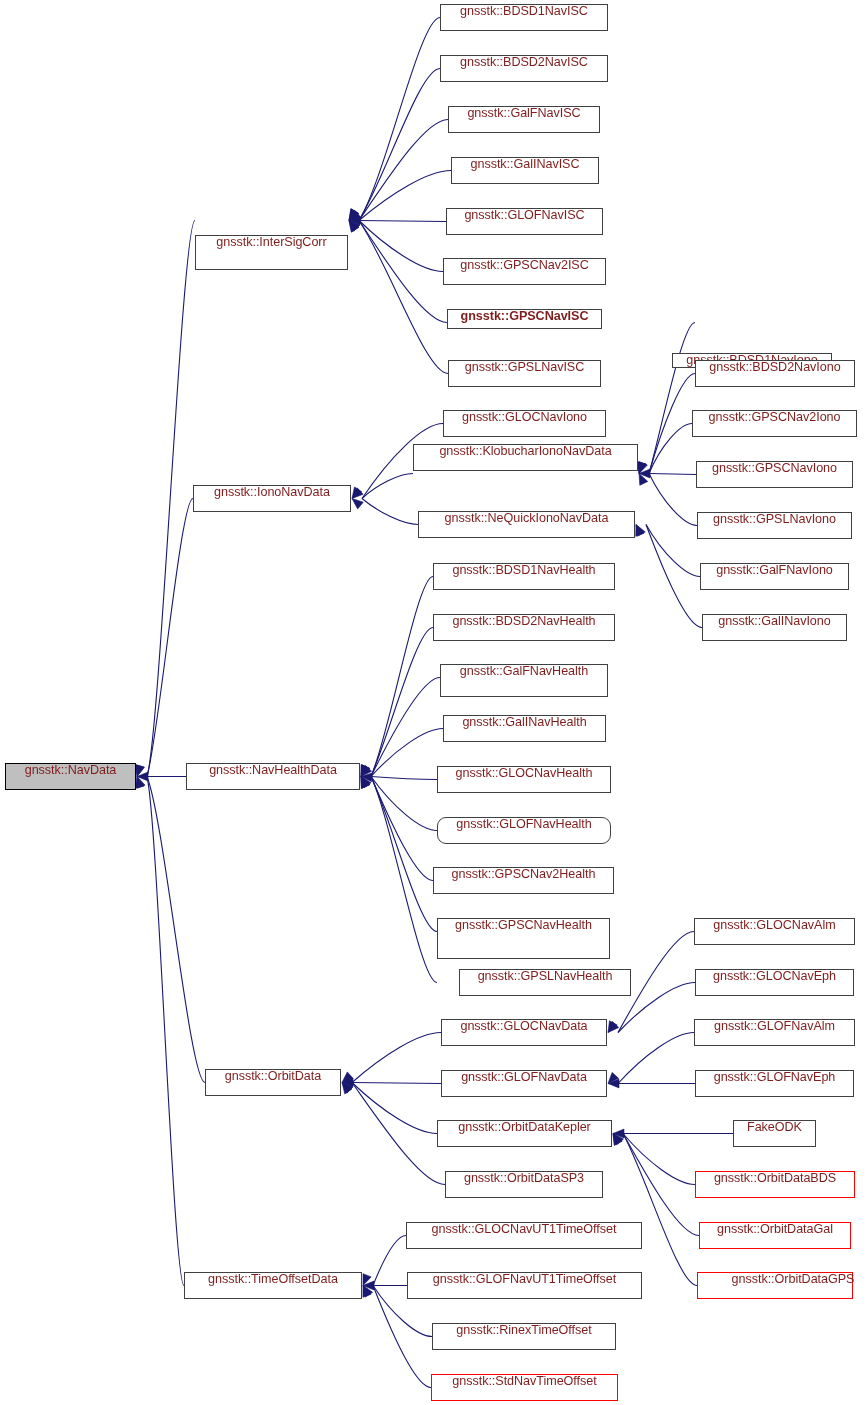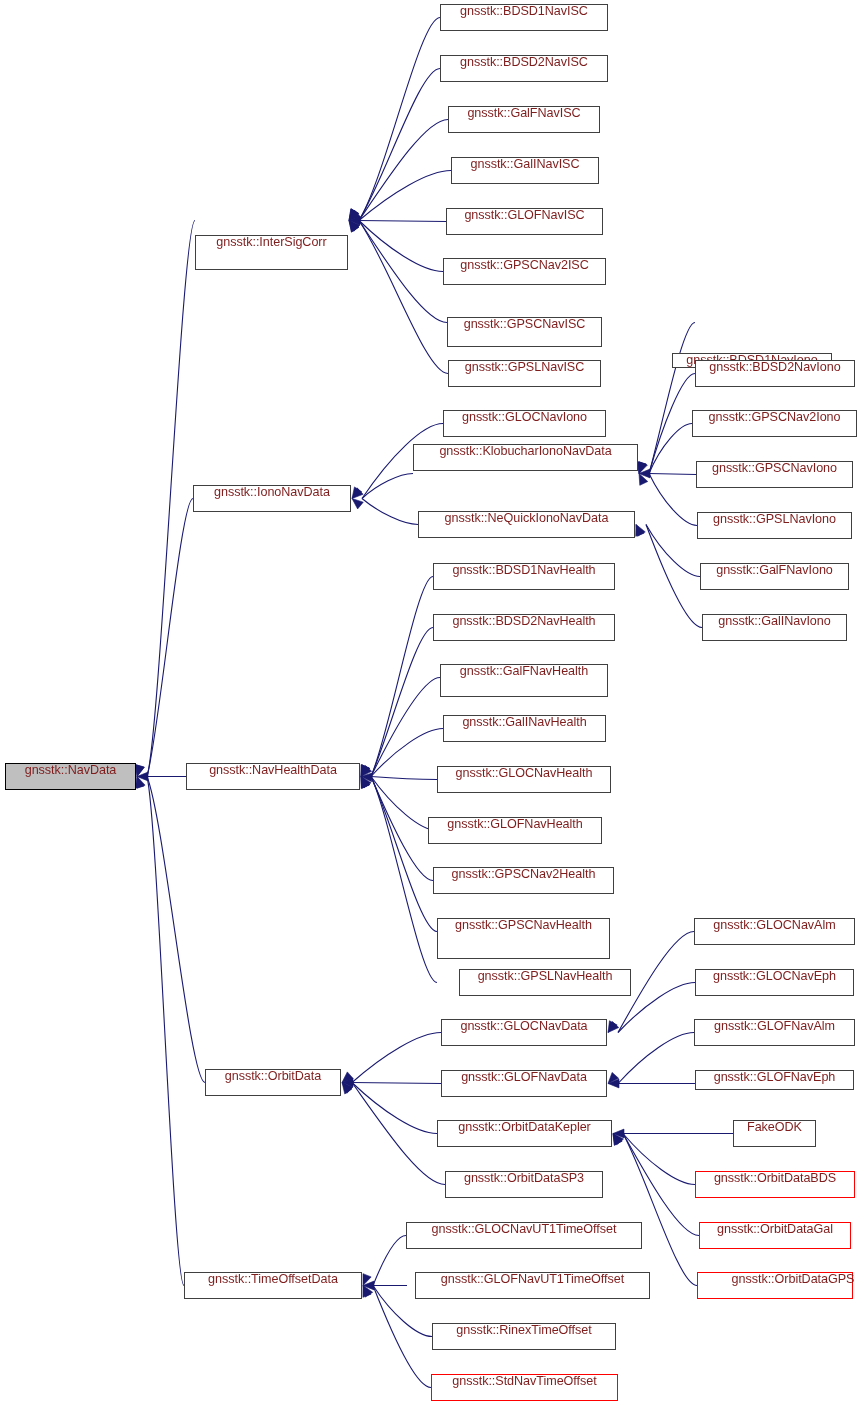--- a/index.html
+++ b/index.html
@@ -191,21 +191,21 @@
       </div>
       <div class="node-box" style="left: 451px; top: 157px; width: 148px; height: 27px;">
         <span class="node-label">gnsstk::GalINavISC</span>
       </div>
       <div class="node-box" style="left: 446px; top: 208px; width: 157px; height: 27px;">
         <span class="node-label">gnsstk::GLOFNavISC</span>
       </div>
       <div class="node-box" style="left: 443px; top: 258px; width: 163px; height: 27px;">
         <span class="node-label">gnsstk::GPSCNav2ISC</span>
       </div>
-      <div class="node-box" style="left: 447px; top: 317px; width: 155px; height: 30px;">
+      <div class="node-box" style="left: 447px; top: 309px; width: 155px; height: 20px; font-weight: bold;">
         <span class="node-label">gnsstk::GPSCNavISC</span>
       </div>
       <div class="node-box" style="left: 448px; top: 360px; width: 153px; height: 27px;">
         <span class="node-label">gnsstk::GPSLNavISC</span>
       </div>
       <div class="node-box" style="left: 443px; top: 410px; width: 163px; height: 27px;">
         <span class="node-label">gnsstk::GLOCNavIono</span>
       </div>
       <div class="node-box" style="left: 413px; top: 444px; width: 225px; height: 27px;">
         <span class="node-label">gnsstk::KlobucharIonoNavData</span>
@@ -242,21 +242,21 @@
       </div>
       <div class="node-box" style="left: 440px; top: 664px; width: 168px; height: 33px;">
         <span class="node-label">gnsstk::GalFNavHealth</span>
       </div>
       <div class="node-box" style="left: 443px; top: 715px; width: 163px; height: 27px;">
         <span class="node-label">gnsstk::GalINavHealth</span>
       </div>
       <div class="node-box" style="left: 437px; top: 766px; width: 174px; height: 27px;">
         <span class="node-label">gnsstk::GLOCNavHealth</span>
       </div>
-      <div class="node-box" style="left: 428px; top: 817px; width: 174px; height: 27px;">
+      <div class="node-box" style="left: 437px; top: 817px; width: 174px; height: 27px; border-radius: 9px;">
         <span class="node-label">gnsstk::GLOFNavHealth</span>
       </div>
       <div class="node-box" style="left: 433px; top: 867px; width: 181px; height: 27px;">
         <span class="node-label">gnsstk::GPSCNav2Health</span>
       </div>
       <div class="node-box" style="left: 437px; top: 918px; width: 173px; height: 41px;">
         <span class="node-label">gnsstk::GPSCNavHealth</span>
       </div>
       <div class="node-box" style="left: 437px; top: 969px; width: 172px; height: 27px; margin-left: 22px;">
         <span class="node-label">gnsstk::GPSLNavHealth</span>
@@ -275,39 +275,39 @@
       </div>
       <div class="node-box" style="left: 694px; top: 918px; width: 161px; height: 27px;">
         <span class="node-label">gnsstk::GLOCNavAlm</span>
       </div>
       <div class="node-box" style="left: 695px; top: 969px; width: 159px; height: 27px;">
         <span class="node-label">gnsstk::GLOCNavEph</span>
       </div>
       <div class="node-box" style="left: 694px; top: 1019px; width: 161px; height: 27px;">
         <span class="node-label">gnsstk::GLOFNavAlm</span>
       </div>
-      <div class="node-box" style="left: 695px; top: 1070px; width: 159px; height: 20px;">
+      <div class="node-box" style="left: 695px; top: 1070px; width: 159px; height: 27px;">
         <span class="node-label">gnsstk::GLOFNavEph</span>
       </div>
       <div class="node-box" style="left: 733px; top: 1120px; width: 83px; height: 27px;">
         <span class="node-label">FakeODK</span>
       </div>
       <div class="node-box red" style="left: 695px; top: 1171px; width: 160px; height: 27px;">
         <span class="node-label">gnsstk::OrbitDataBDS</span>
       </div>
       <div class="node-box red" style="left: 699px; top: 1222px; width: 152px; height: 27px;">
         <span class="node-label">gnsstk::OrbitDataGal</span>
       </div>
       <div class="node-box red" style="left: 697px; top: 1272px; width: 156px; height: 27px; padding-left: 36px;">
         <span class="node-label">gnsstk::OrbitDataGPS</span>
       </div>
       <div class="node-box" style="left: 406px; top: 1222px; width: 236px; height: 27px;">
         <span class="node-label">gnsstk::GLOCNavUT1TimeOffset</span>
       </div>
-      <div class="node-box" style="left: 407px; top: 1272px; width: 235px; height: 27px; margin-left: 8px;">
+      <div class="node-box" style="left: 407px; top: 1272px; width: 235px; height: 27px;">
         <span class="node-label">gnsstk::GLOFNavUT1TimeOffset</span>
       </div>
       <div class="node-box" style="left: 432px; top: 1323px; width: 184px; height: 27px;">
         <span class="node-label">gnsstk::RinexTimeOffset</span>
       </div>
       <div class="node-box red" style="left: 431px; top: 1374px; width: 187px; height: 27px;">
         <span class="node-label">gnsstk::StdNavTimeOffset</span>
       </div>
     </div>
 </div>

